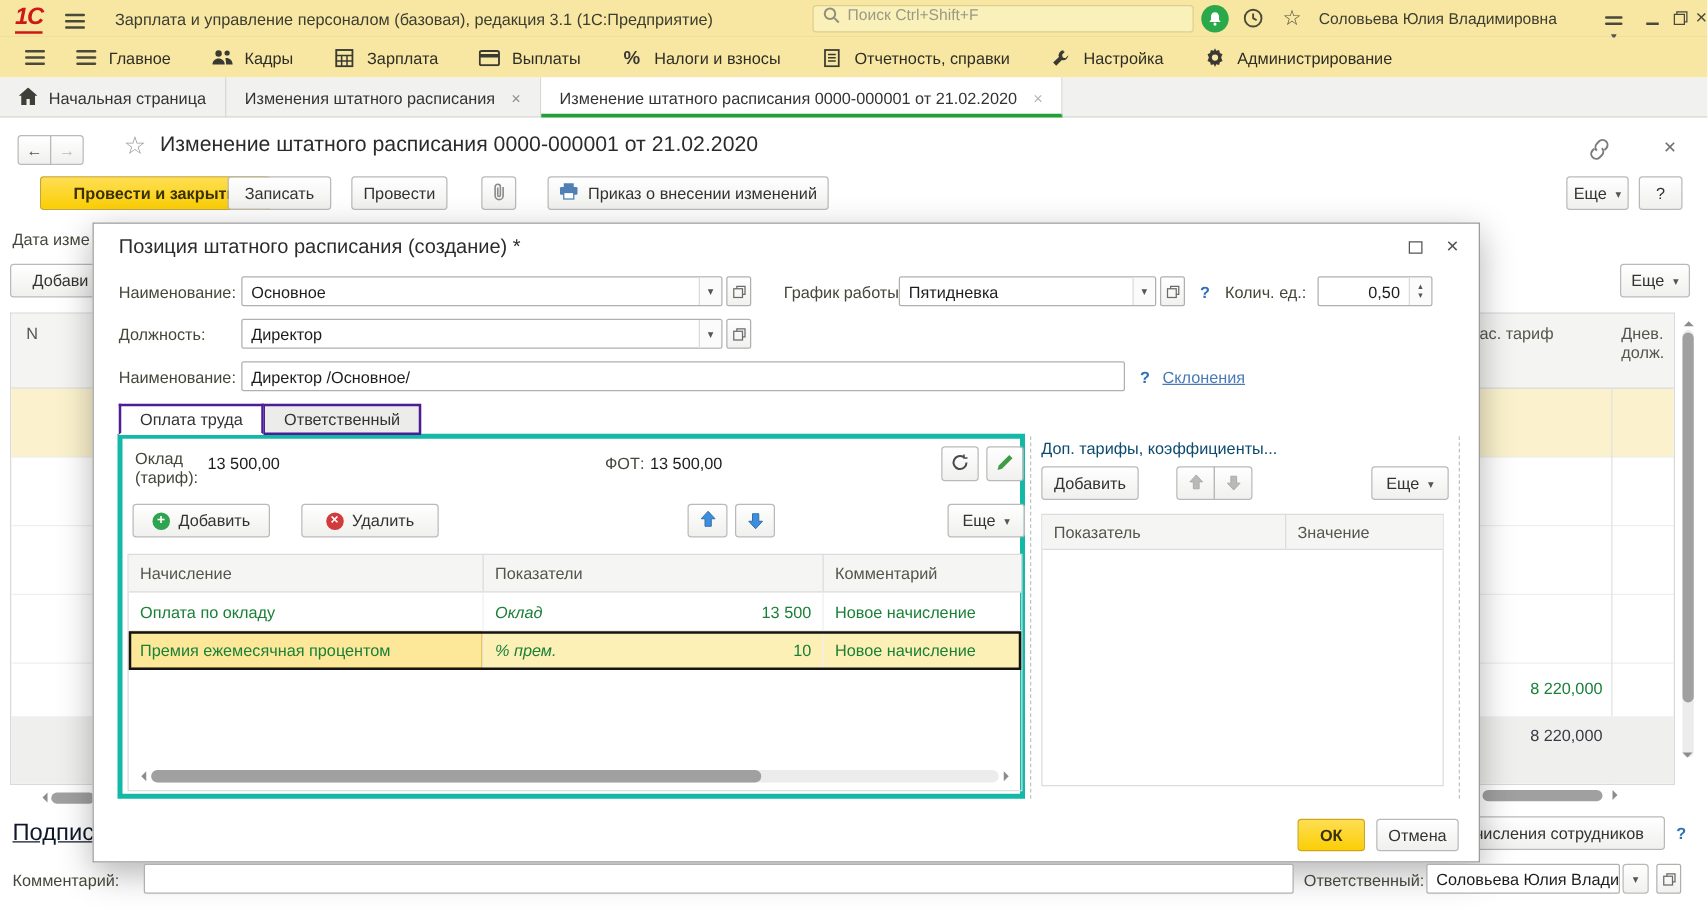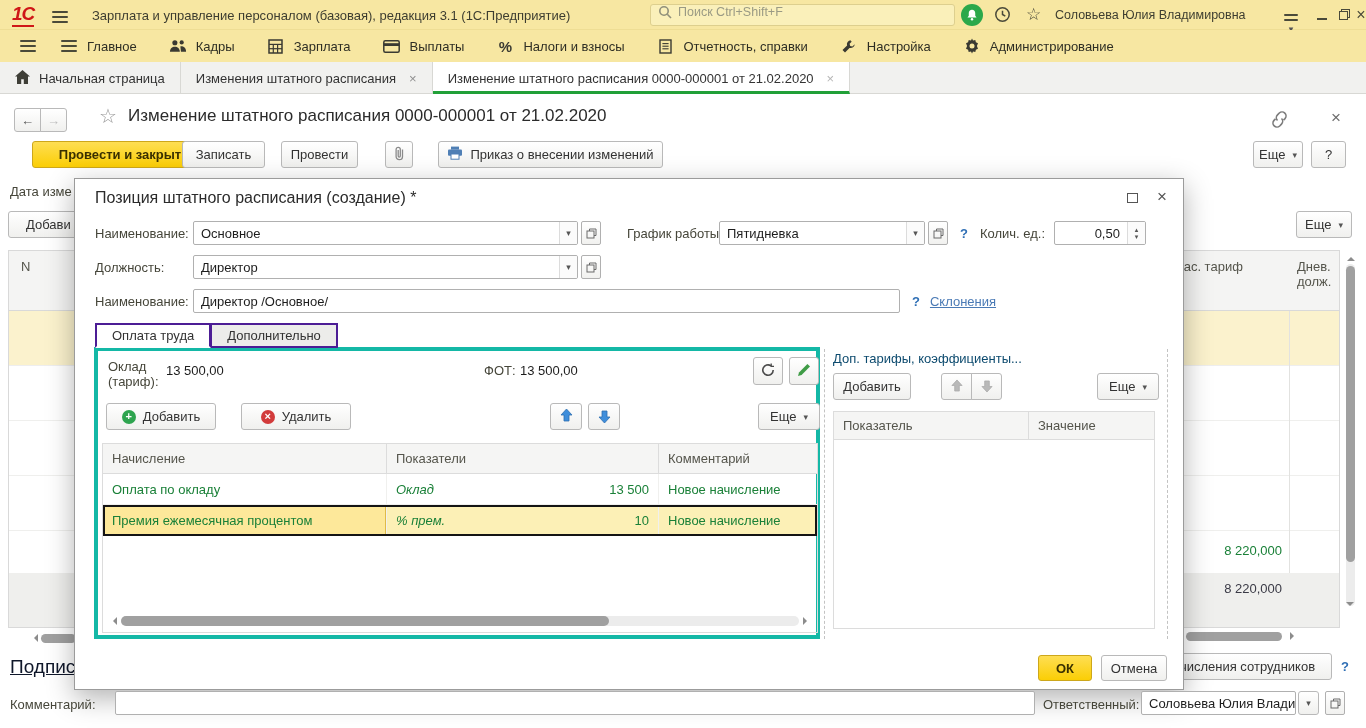--- a/index.html
+++ b/index.html
@@ -407,21 +407,21 @@
       </span>
       <span class="qmark" style="margin-left:12px">?</span>
       <span class="bluelink" style="margin-left:10px">Склонения</span>
     </div>
 
     <div class="drow" style="left:20px;top:144px;align-items:flex-end;z-index:2">
       <span class="dtab active">
           <span>Оплата труда</span>
         </span>
       <span class="dtab" style="margin-left:-1px">
-          <span>Дополнительно</span>
+          <span>Ответственный</span>
         </span>
     </div>
 
     <div class="grp">
       <div class="abs lb" style="left:10px;top:8px;line-height:15px">
         <span style="display:block">Оклад</span>
         <span style="display:block">(тариф):</span>
       </div>
       <div class="abs" style="left:68px;top:12px;font-size:13px;color:#1d1d1d">13 500,00</div>
       <div class="abs" style="left:386px;top:12px;font-size:13px;color:#46463a"><span>ФОТ:</span></div>

